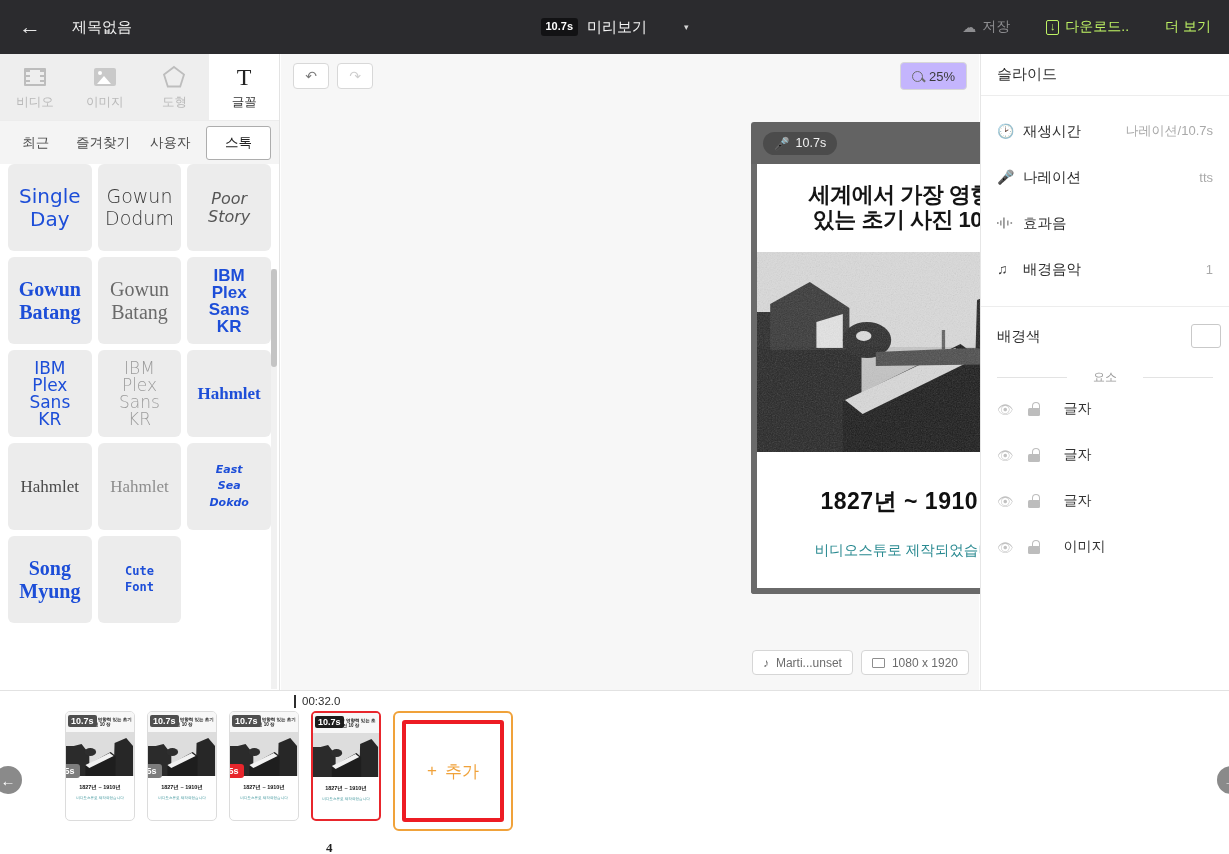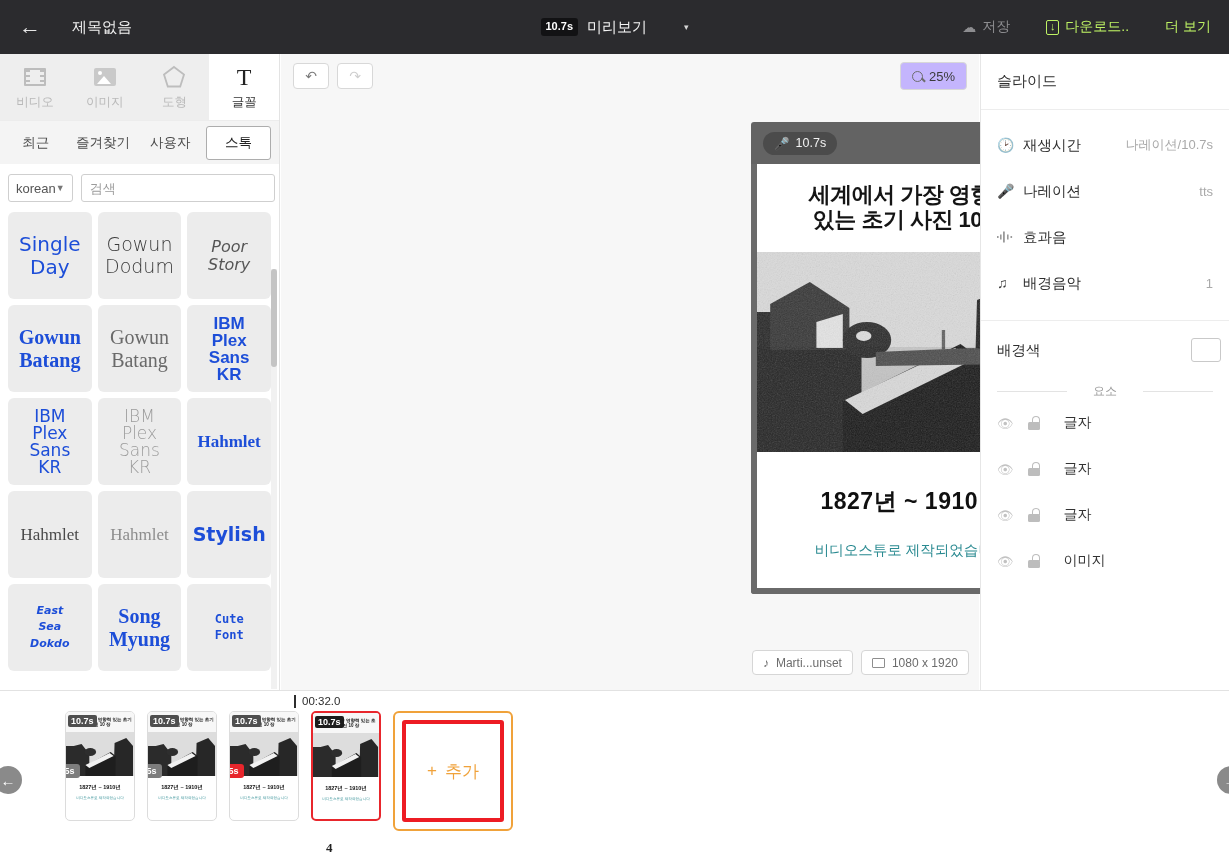--- a/index.html
+++ b/index.html
@@ -192,21 +192,21 @@
   .screenico {
     width: 13px; height: 10px; border: 1.4px solid #8e8e8e; border-radius: 1px;
   }
 
   
   .right {
     position: absolute; left: 980px; top: 54px; width: 249px; height: 636px;
     background: #fff; border-left: 1px solid #e6e6e6;
   }
   .rt-head {
-    height: 56px; display: flex; align-items: center; padding: 0 16px;
+    height: 42px; display: flex; align-items: center; padding: 0 16px;
     font-size: 15px; color: #2f2f2f; border-bottom: 1px solid #ededed;
   }
   .rt-rows { padding: 12px 0 6px 0; }
   .rt-row {
     height: 46px; display: flex; align-items: center; padding: 0 16px; cursor: pointer;
   }
   .rt-ico { width: 26px; display: flex; align-items: center; font-size: 14px; color: #3a3a3a; }
   .rt-label { font-size: 14.5px; color: #2e2e2e; }
   .rt-val { margin-left: auto; font-size: 13px; color: #a9a9a9; }
   .rt-sep { height: 1px; background: #ededed; margin: 8px 0 0 0; }
@@ -353,28 +353,20 @@
       </div>
     </div>
 
     <div class="lr-subtabs">
       <div class="subtab">최근</div>
       <div class="subtab">즐겨찾기</div>
       <div class="subtab">사용자</div>
       <div class="subtab active">스톡</div>
     </div>
 
-    <div class="lr-search">
-      <div class="sel-lang">
-        <span>korean</span>
-        <span class="cv">▼</span>
-      </div>
-      <input class="inp-search" type="text" placeholder="검색" style="">
-
-    </div>
 
     <div class="font-grid">
       <div class="font-cell" style="font-family:'DejaVu Sans',sans-serif;font-size:20px;font-weight:400;">
         <span><span>Single</span><br><span>Day</span></span>
       </div>
       <div class="font-cell" style="font-family:'DejaVu Sans',sans-serif;font-size:19px;font-weight:300;color:#3a3a3a;">
         <span><span>Gowun</span><br><span>Dodum</span></span>
       </div>
       <div class="font-cell" style="font-family:'DejaVu Sans',sans-serif;font-size:16px;color:#555;font-style:italic;">
         <span><span>Poor</span><br><span>Story</span></span>
@@ -398,23 +390,20 @@
       </div>
       <div class="font-cell" style="font-family:'Liberation Serif',serif;font-size:17px;font-weight:700;">
         <span>Hahmlet</span>
       </div>
 
       <div class="font-cell" style="font-family:'Liberation Serif',serif;font-size:17px;font-weight:400;color:#4a4a4a;">
         <span>Hahmlet</span>
       </div>
       <div class="font-cell" style="font-family:'Liberation Serif',serif;font-size:17px;font-weight:300;color:#8d8d8d;">
         <span>Hahmlet</span>
-      </div>
-      <div class="font-cell" style="font-family:'DejaVu Sans',sans-serif;font-size:19px;font-weight:700;">
-        <span>Stylish</span>
       </div>
 
       <div class="font-cell" style="font-family:'DejaVu Sans',sans-serif;font-size:11px;font-weight:700;font-style:italic;line-height:1.5;">
         <span><span>East</span><br><span>Sea</span><br><span>Dokdo</span></span>
       </div>
       <div class="font-cell" style="font-family:'Liberation Serif',serif;font-size:20px;font-weight:700;">
         <span><span>Song</span><br><span>Myung</span></span>
       </div>
       <div class="font-cell" style="font-family:'DejaVu Sans Mono',monospace;font-size:12px;font-weight:700;line-height:1.3;">
         <span><span>Cute</span><br><span>Font</span></span>

